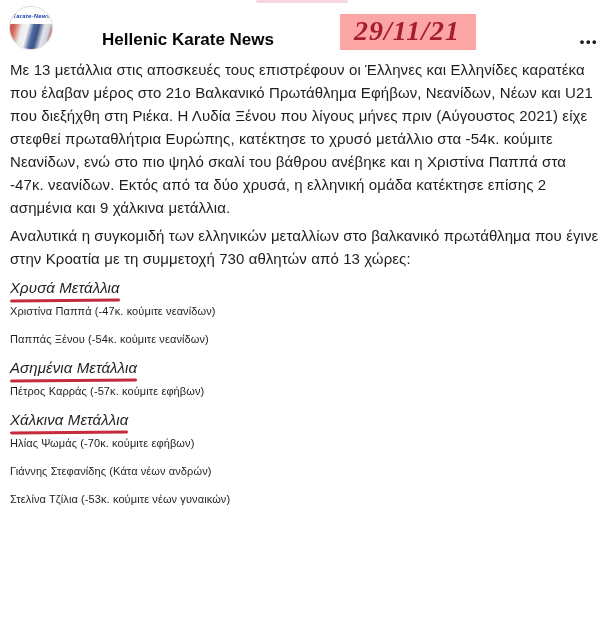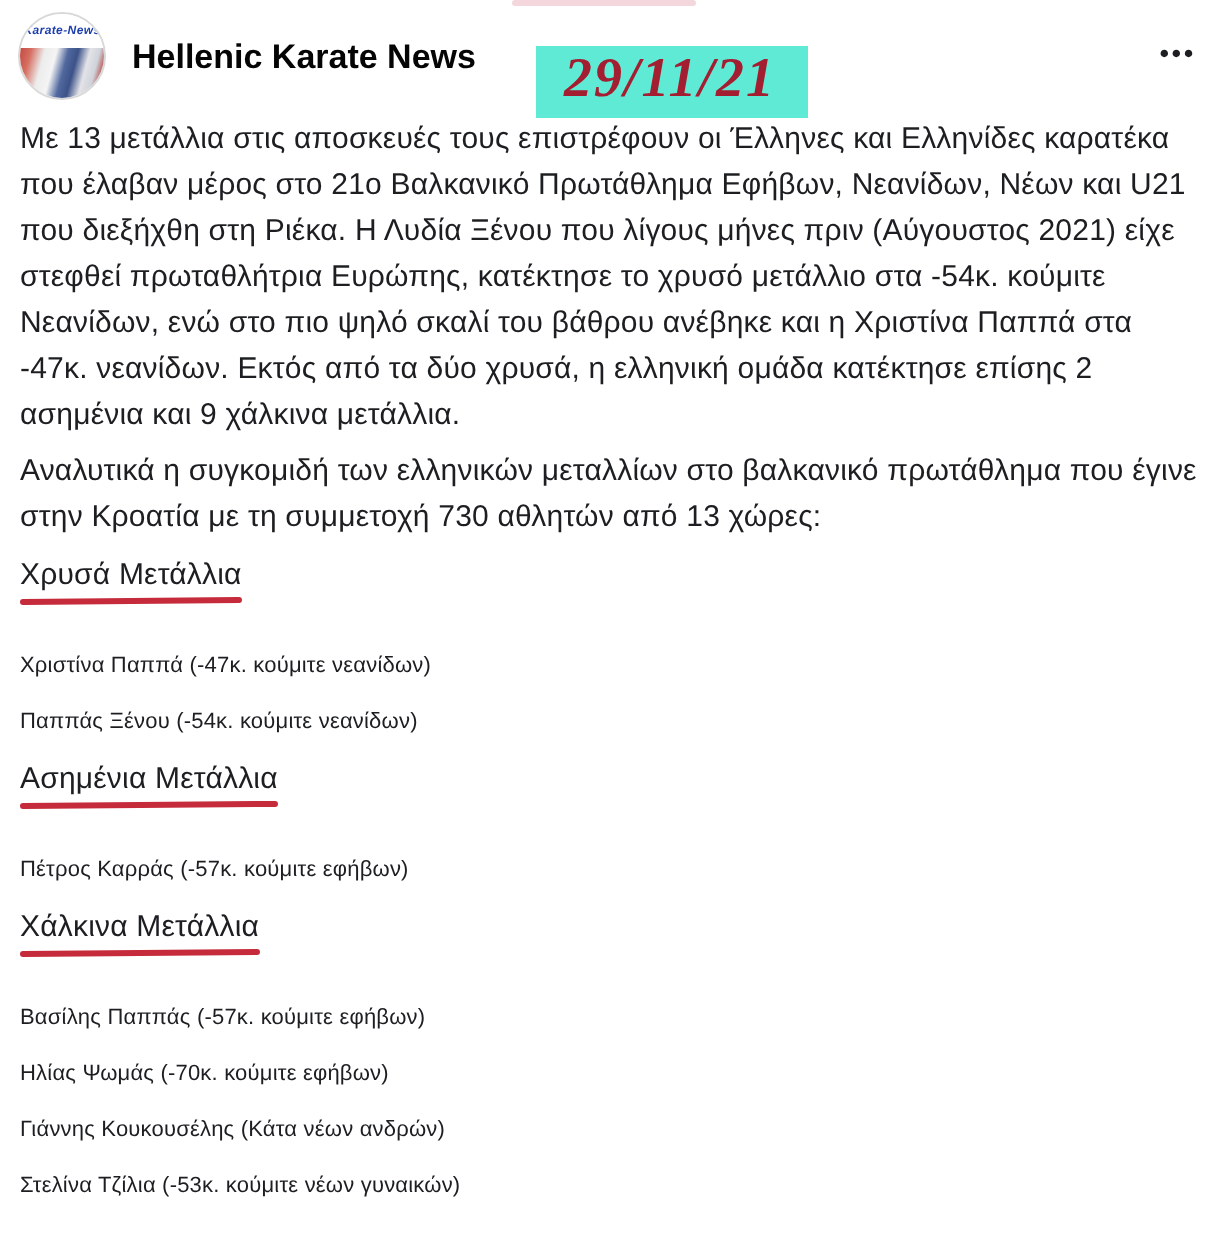--- a/index.html
+++ b/index.html
@@ -19,23 +19,24 @@
     left: 256px; top: 0;
     width: 92px; height: 3px;
     background: #e9b7bf;
     opacity: .55;
     border-radius: 2px;
   }
 
   
   .header {
     display: flex;
-    align-items: flex-start;
+    align-items: flex-end;
     padding: 6px 12px 2px 9px;
     height: 52px;
+    gap: 36px;
   }
   .avatar {
     width: 44px; height: 44px;
     border-radius: 50%;
     overflow: hidden;
     border: 1px solid #d8d8d8;
     flex: 0 0 auto;
     cursor: pointer;
     background: #fff;
   }
@@ -66,21 +67,21 @@
     font-size: 17px;
     font-weight: 700;
     color: #050505;
     margin: 13px 0 0 13px;
     cursor: pointer;
     white-space: nowrap;
   }
   .date-box {
     margin-left: 30px;
     margin-top: 17px;
-    background: #5eead4;
+    background: #fca5a5;
     padding: 1px 16px 3px 14px;
   }
   .date-text {
     font-family: "Liberation Serif", serif;
     font-style: italic;
     font-weight: 700;
     font-size: 28px;
     color: #a41e31;
     letter-spacing: 1px;
     white-space: nowrap;
@@ -104,21 +105,22 @@
   .para {
     font-size: 15px;
     line-height: 23px;
     margin-bottom: 5px;
     letter-spacing: .1px;
   }
   .para.second { margin-bottom: 9px; }
 
   .section-heading-wrap {
     display: inline-block;
-    margin-bottom: 23px;
+    margin-bottom: 1px;
+    font-style: italic;
   }
   .section-heading {
     font-size: 15px;
     line-height: 16px;
     display: block;
     letter-spacing: .1px;
   }
   .red-underline {
     display: block;
     height: 3px;
@@ -179,19 +181,18 @@
     <div class="item">Πέτρος Καρράς (-57κ. κούμιτε εφήβων)</div>
   </div>
 
   <div class="section">
     <div class="section-heading-row">
       <span class="section-heading-wrap">
         <span class="section-heading">Χάλκινα Μετάλλια</span>
         <span class="red-underline"></span>
       </span>
     </div>
-    <div class="item">Βασίλης Παππάς (-57κ. κούμιτε εφήβων)</div>
     <div class="item">Ηλίας Ψωμάς (-70κ. κούμιτε εφήβων)</div>
-    <div class="item">Γιάννης Κουκουσέλης (Κάτα νέων ανδρών)</div>
+    <div class="item">Γιάννης Στεφανίδης (Κάτα νέων ανδρών)</div>
     <div class="item">Στελίνα Τζίλια (-53κ. κούμιτε νέων γυναικών)</div>
 
   </div>
 </div>
 
 </body></html>

